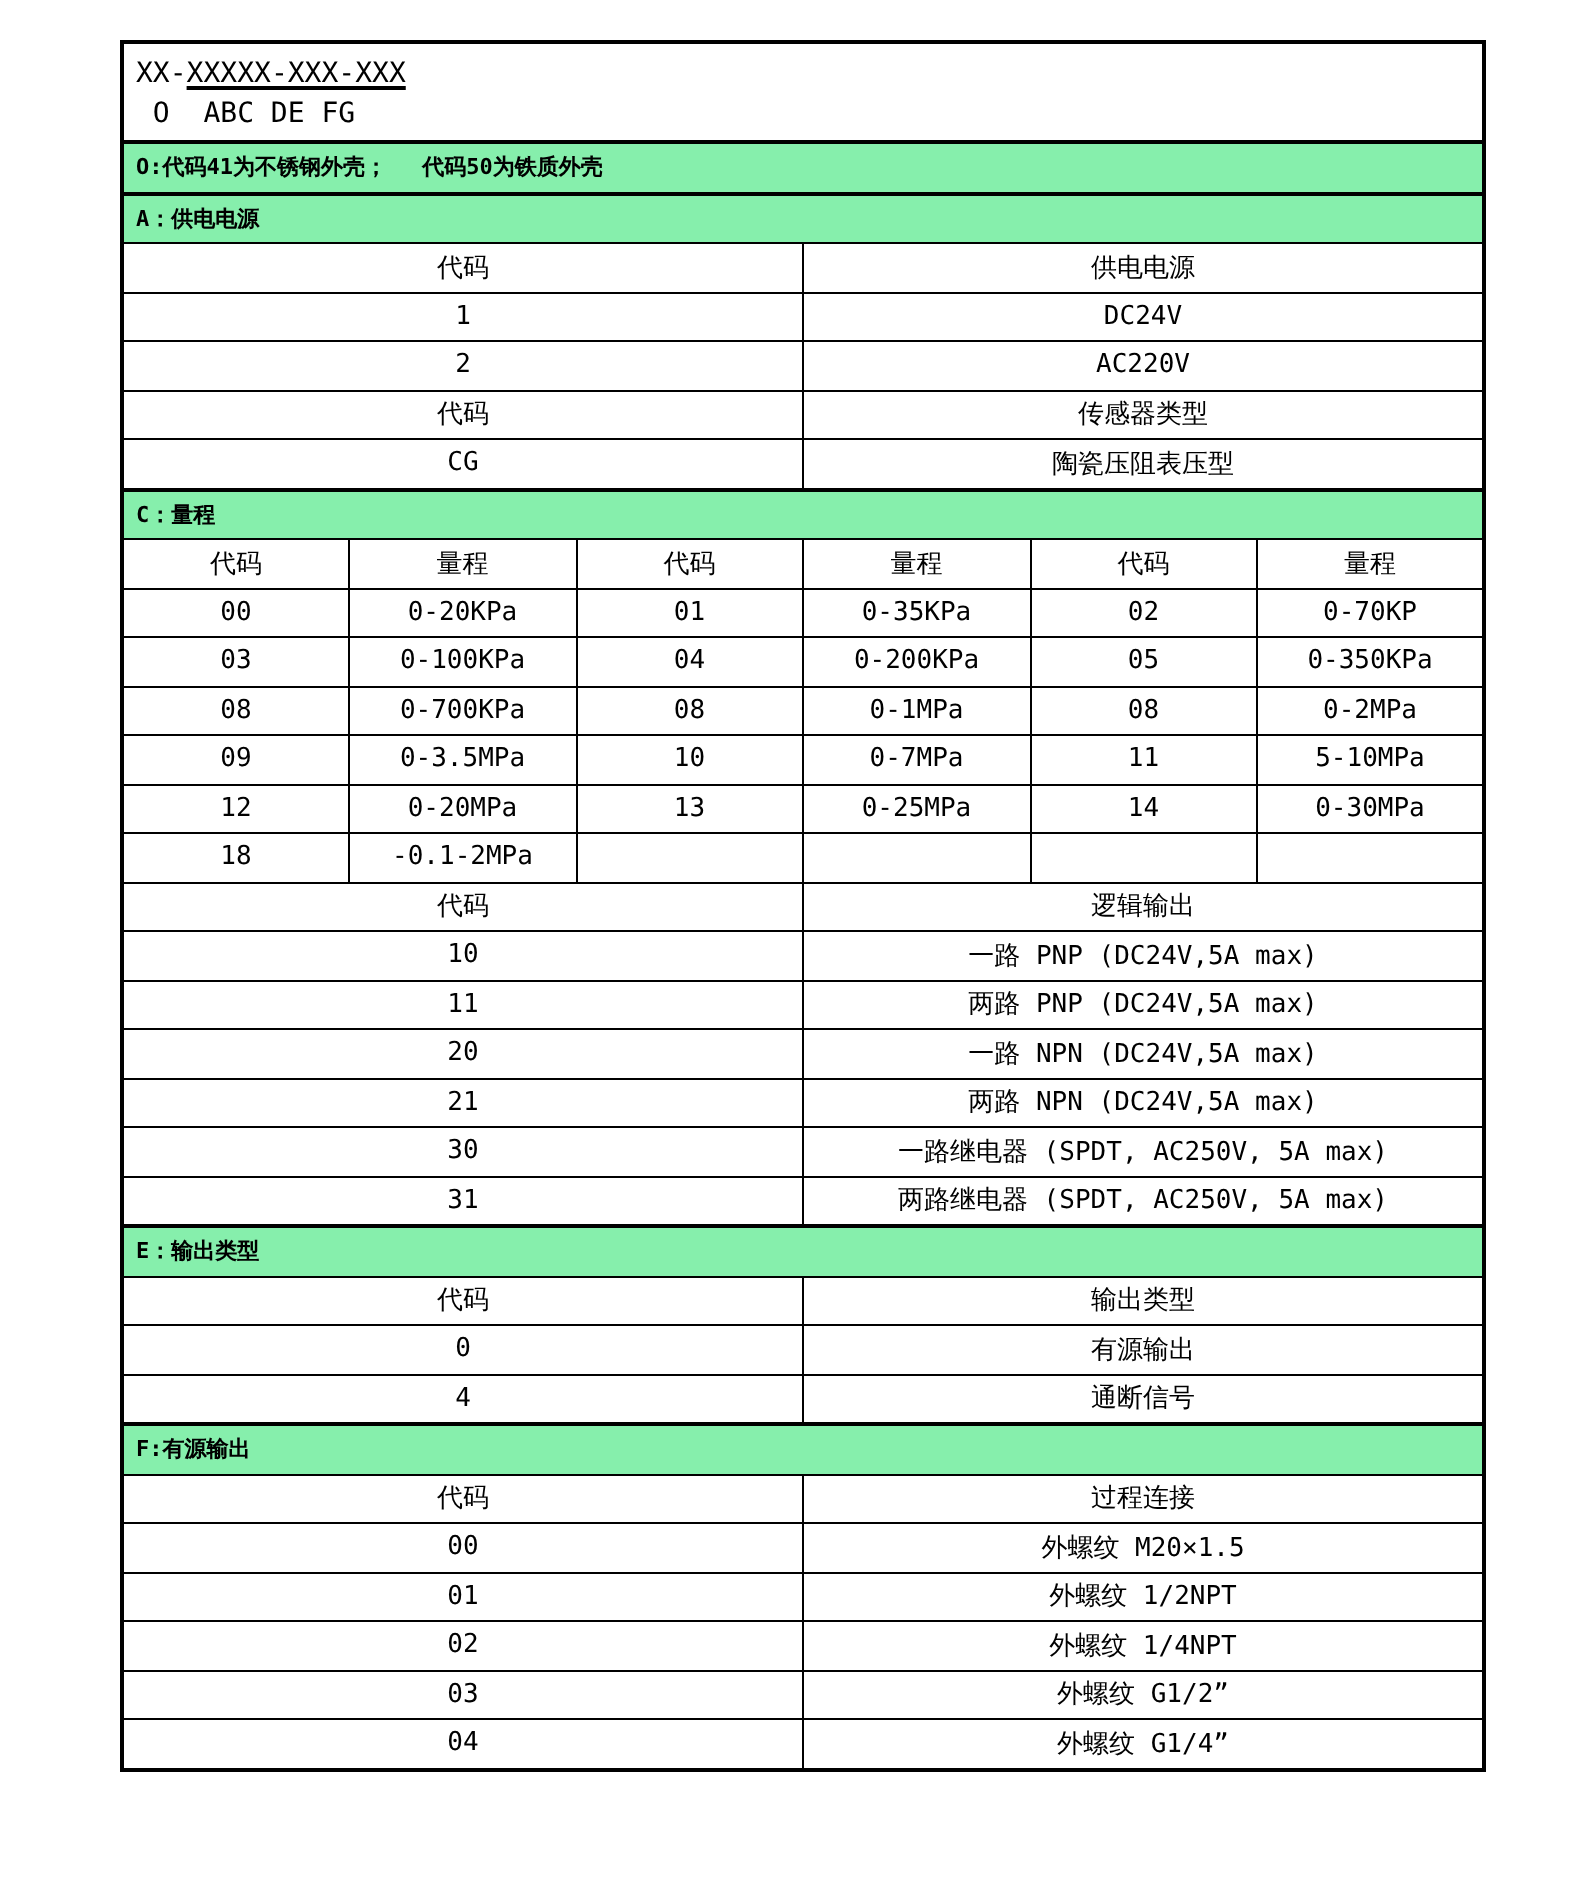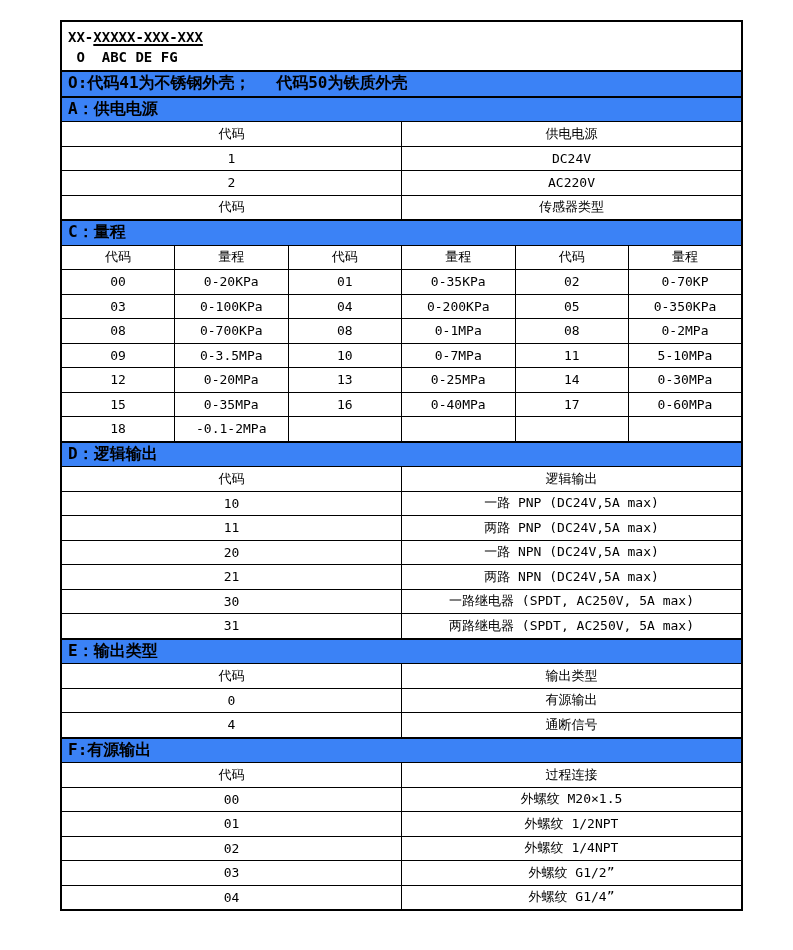--- a/index.html
+++ b/index.html
@@ -8,26 +8,26 @@
     font-family:"DejaVu Sans Mono","DejaVu Sans","Liberation Sans",sans-serif;
     color:#000;
   }
   .doc{margin:20px 0 0 60px;width:681px;}
   table{border-collapse:collapse;table-layout:fixed;width:681px;border:2px solid #000;}
   td{
     border:1px solid #000;height:23.5px;text-align:center;vertical-align:middle;
     padding:0 3px;font-size:13px;overflow:hidden;white-space:nowrap;
   }
   tr.bar td{
-    background:#3b82f6;text-align:left;font-weight:bold;
+    background:#86efac;text-align:left;font-weight:bold;
     border-top:2px solid #000;border-bottom:1px solid #000;
-    padding-left:6px;white-space:pre;font-size:16px;
+    padding-left:6px;white-space:pre;font-size:11px;
   }
   td.model-cell{
-    height:44px;text-align:left;padding:3px 6px 1px 6px;font-weight:bold;
+    height:44px;text-align:left;padding:3px 6px 1px 6px;font-weight:normal;
     font-size:14px;line-height:20px;white-space:pre;
   }
   .model-line1 .u{text-decoration:underline;text-decoration-thickness:2px;text-underline-offset:2px;}
 </style>
 </head>
 <body>
 
 <div class="doc">
 <table>
   <colgroup>
@@ -60,20 +60,24 @@
     <td colspan="3">DC24V</td>
   </tr>
   <tr>
     <td colspan="3">2</td>
     <td colspan="3">AC220V</td>
   </tr>
 
   <tr>
     <td colspan="3">代码</td>
     <td colspan="3">传感器类型</td>
+  </tr>
+  <tr>
+    <td colspan="3">CG</td>
+    <td colspan="3">陶瓷压阻表压型</td>
   </tr>
 
   <tr class="bar">
     <td colspan="6">C：量程</td>
   </tr>
   <tr>
     <td>代码</td>
     <td>量程</td>
     <td>代码</td>
     <td>量程</td>
@@ -114,39 +118,28 @@
   </tr>
   <tr>
     <td>12</td>
     <td>0-20MPa</td>
     <td>13</td>
     <td>0-25MPa</td>
     <td>14</td>
     <td>0-30MPa</td>
   </tr>
   <tr>
-    <td>15</td>
-    <td>0-35MPa</td>
-    <td>16</td>
-    <td>0-40MPa</td>
-    <td>17</td>
-    <td>0-60MPa</td>
-  </tr>
-  <tr>
     <td>18</td>
     <td>-0.1-2MPa</td>
     <td></td>
     <td></td>
     <td></td>
     <td></td>
   </tr>
 
-  <tr class="bar">
-    <td colspan="6">D：逻辑输出</td>
-  </tr>
   <tr>
     <td colspan="3">代码</td>
     <td colspan="3">逻辑输出</td>
   </tr>
   <tr>
     <td colspan="3">10</td>
     <td colspan="3">一路 PNP (DC24V,5A max)</td>
   </tr>
   <tr>
     <td colspan="3">11</td>

